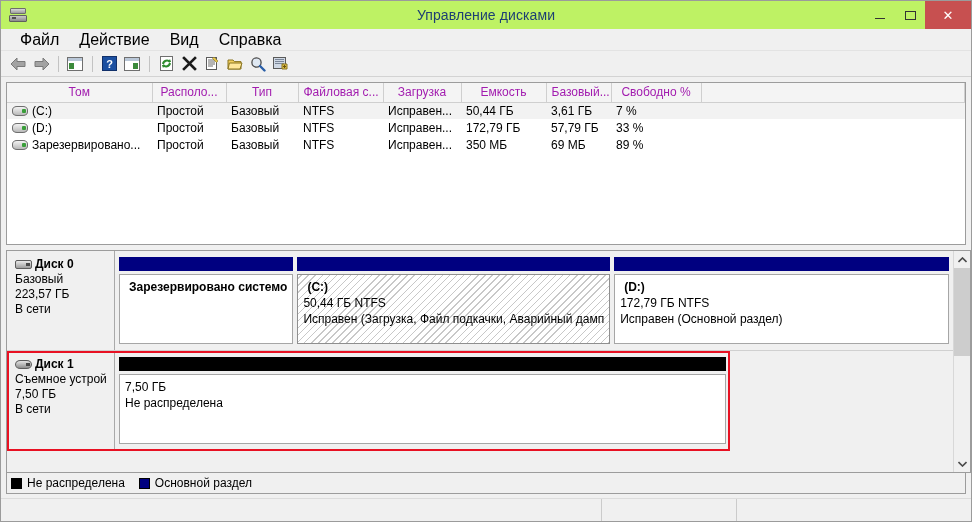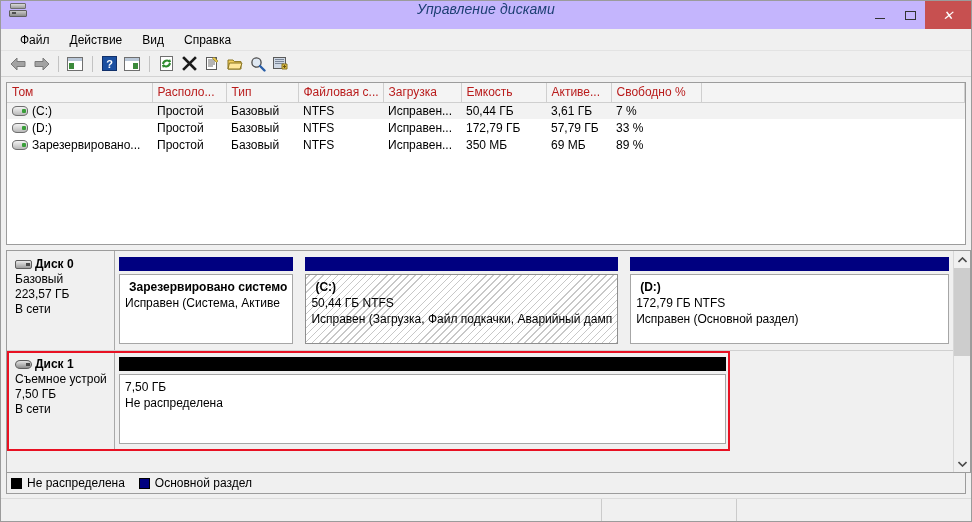--- a/index.html
+++ b/index.html
@@ -14,24 +14,23 @@
     position: relative;
     width: 972px; height: 522px;
     background: #f0f0f0;
     border: 1px solid #9b9b9b;
     display: flex; flex-direction: column;
   }
 
   
   .titlebar {
     height: 28px; flex: 0 0 28px;
-    background: #c4b5fd;
-    display: flex; 
+    background: #bef264;
+    display: flex; align-items: center;
     position: relative;
-    font-style: italic;
   }
   .title-icon {
     width: 18px; height: 18px; margin-left: 8px;
     position: relative; flex: 0 0 18px;
   }
   .title-icon .drv-top {
     position:absolute; left:1px; top:2px; width:16px; height:6px;
     background: linear-gradient(#d8d8d8,#9d9d9d);
     border:1px solid #6d6d6d; border-radius:1px;
   }
@@ -59,21 +58,21 @@
 
   
   .menubar {
     height: 22px; flex: 0 0 22px;
     display: flex; align-items: center;
     background: #f0f0f0;
     padding-left: 10px;
     border-bottom: 1px solid #e3e3e3;
   }
   .menu-item {
-    font-size: 12px; color: #000;
+    font-size: 16px; color: #000;
     padding: 2px 9px; margin-right: 2px;
     white-space: nowrap;
   }
 
   
   .toolbar {
     height: 26px; flex: 0 0 26px;
     display: flex; align-items: center;
     background: #f0f0f0;
     padding-left: 6px;
@@ -92,22 +91,22 @@
     margin: 5px 5px 0 5px;
     background: #ffffff;
     border: 1px solid #9c9c9c;
     overflow: hidden;
   }
   table.vollist { border-collapse: collapse; width: 100%; table-layout: fixed; }
   table.vollist th {
     background: #f4f4f4;
     border-right: 1px solid #cfcfcf;
     border-bottom: 1px solid #cfcfcf;
-    font-weight: normal; font-size: 12px; color: #b91c1c;
-    text-align: left; padding: 2px 5px; height: 19px;
+    font-weight: normal; font-size: 12px; color: #a21caf;
+    text-align: center; padding: 2px 5px; height: 19px;
     white-space: nowrap; overflow: hidden;
   }
   table.vollist td {
     font-size: 12px; color: #000; padding: 1px 5px; height: 17px;
     white-space: nowrap; overflow: hidden;
   }
   td.volname { padding-left: 4px; }
   .vol-ico {
     display: inline-block; width: 16px; height: 10px; vertical-align: -1px;
     position: relative; margin-right: 4px;
@@ -163,21 +162,21 @@
     position: absolute; left: 0; top: 1px; width: 17px; height: 9px;
     background: linear-gradient(#e9e9e9,#9d9d9d);
     border: 1px solid #5c5c5c; border-radius: 2px;
   }
   .disk-ico.removable i { border-radius: 6px / 5px; background: linear-gradient(#e4e4e4,#8f8f8f); }
   .disk-ico b {
     position: absolute; right: 2px; top: 4px; width: 4px; height: 3px; background: #4a4a4a;
   }
   .disk-sub { font-size: 12px; color: #000; line-height: 15px; white-space: nowrap; overflow: hidden; }
 
-  .diskparts { flex: 1 1 auto; display: flex; padding: 6px 4px 6px 4px; gap: 12px; }
+  .diskparts { flex: 1 1 auto; display: flex; padding: 6px 4px 6px 4px; gap: 4px; }
   .partition { position: relative; display: flex; flex-direction: column; }
   .part-bar { height: 14px; flex: 0 0 14px; }
   .part-bar.primary { background: #000080; }
   .part-bar.unalloc { background: #000000; }
   .part-body {
     flex: 1 1 auto; margin-top: 3px;
     background: #ffffff;
     border: 1px solid #a6a6a6;
     padding: 4px 5px; overflow: hidden;
   }
@@ -360,21 +359,21 @@
           <col>
       </colgroup>
       <thead>
         <tr>
           <th>Том</th>
           <th>Располо...</th>
           <th>Тип</th>
           <th>Файловая с...</th>
           <th>Загрузка</th>
           <th>Емкость</th>
-          <th>Активе...</th>
+          <th>Базовый...</th>
           <th>Свободно %</th>
           <th></th>
         </tr>
       </thead>
       <tbody>
         <tr class="selected">
           <td class="volname">
             <span class="vol-ico"><i></i><b></b></span><span>(C:)</span>
           </td>
           <td>Простой</td>
@@ -430,21 +429,20 @@
           </div>
           <div class="disk-sub">Базовый</div>
           <div class="disk-sub">223,57 ГБ</div>
           <div class="disk-sub">В сети</div>
         </div>
         <div class="diskparts">
           <div class="partition" style="flex:169 1 0">
             <div class="part-bar primary"></div>
             <div class="part-body">
               <div class="part-line name">Зарезервировано системо</div>
-              <div class="part-line">Исправен (Система, Активе</div>
             </div>
           </div>
           <div class="partition" style="flex:312 1 0">
             <div class="part-bar primary"></div>
             <div class="part-body hatched">
               <div class="part-line name">(C:)</div>
               <div class="part-line">50,44 ГБ NTFS</div>
               <div class="part-line">Исправен (Загрузка, Файл подкачки, Аварийный дамп</div>
             </div>
           </div>

